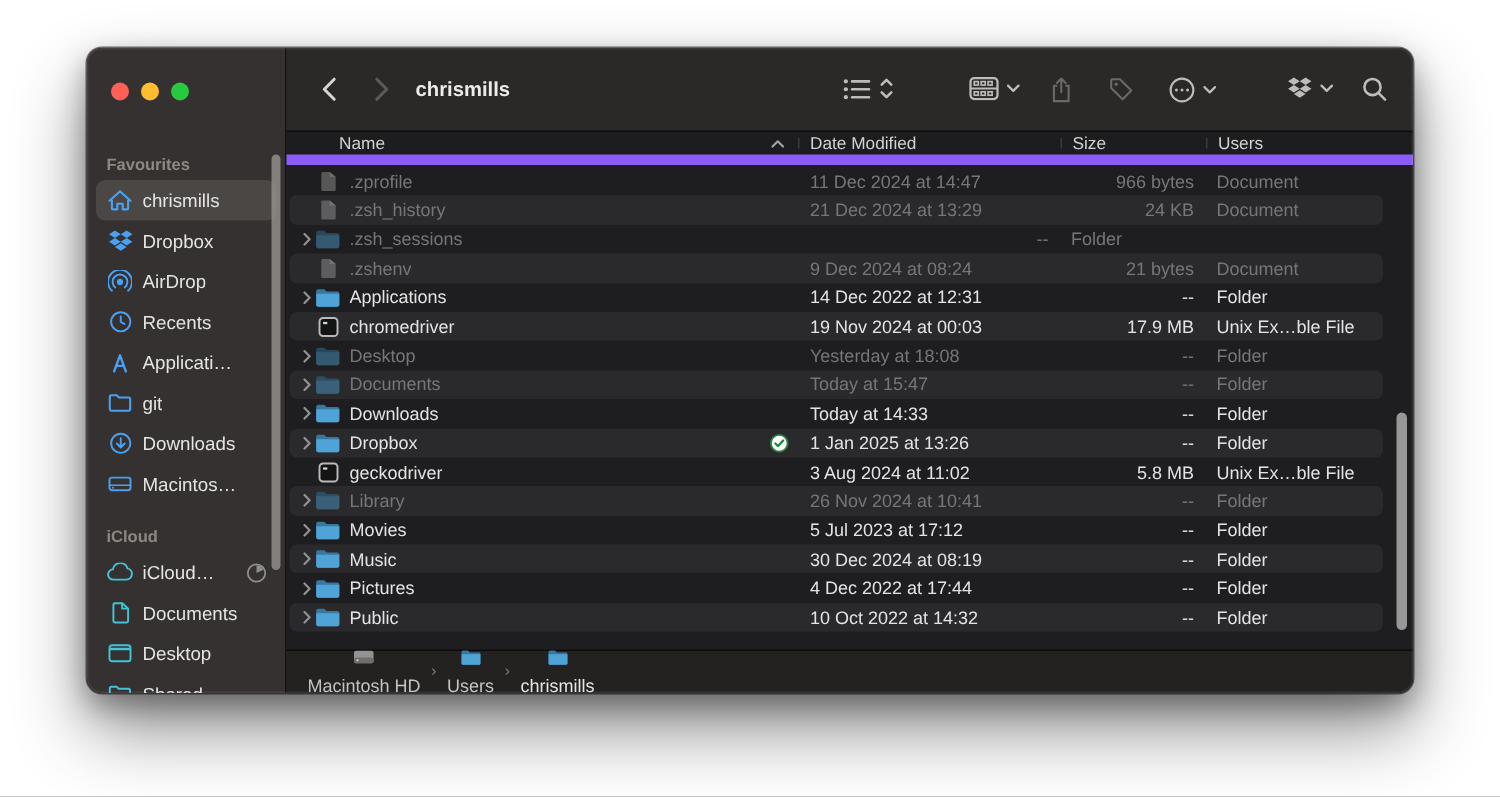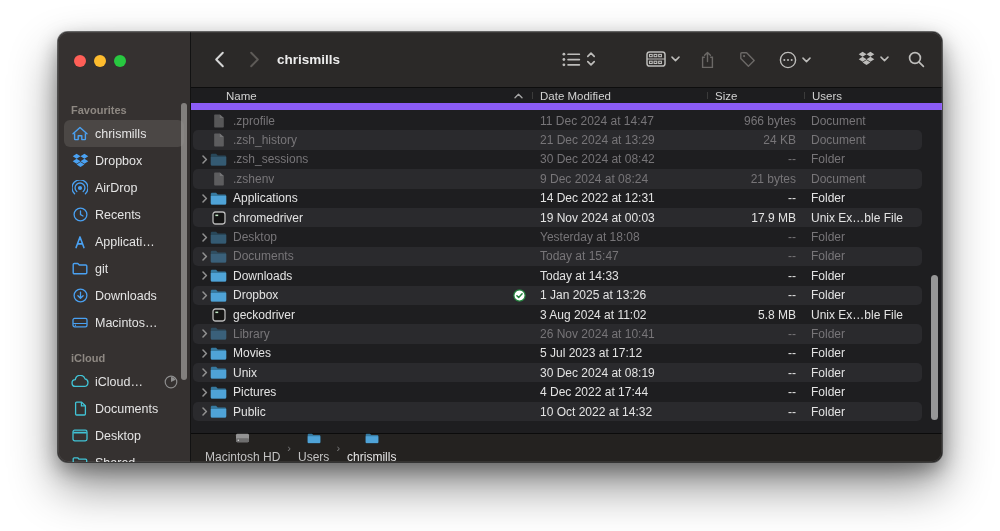--- a/index.html
+++ b/index.html
@@ -372,21 +372,20 @@
               </svg>
             </span>
             <span class="r-icon">
               <svg width="17" height="13" viewBox="0 0 17 13">
                 <path d="M.8 2.1C.8 1.4 1.4.8 2.1.8h4l1.6 1.6h7.2c.7 0 1.3.6 1.3 1.3v7.5c0 .7-.6 1.3-1.3 1.3H2.1c-.7 0-1.3-.6-1.3-1.3z" fill="#36799F"></path>
                 <path d="M.8 3.9h15.4v7.3c0 .7-.6 1.3-1.3 1.3H2.1c-.7 0-1.3-.6-1.3-1.3z" fill="#4FA3D7"></path>
               </svg>
             </span>
             <span class="r-label">.zsh_sessions</span>
           </div>
-          <div class="r-date">30 Dec 2024 at 08:42</div>
           <div class="r-size">--</div>
           <div class="r-kind">Folder</div>
         </div>
         <div class="row alt dim">
           <div class="r-name">
             <span class="r-chev"></span>
             <span class="r-icon">
               <svg width="12" height="14" viewBox="0 0 12 14">
                 <path d="M1.2 1.6c0-.6.4-1 1-1h4.6L10.8 4v8.4c0 .6-.4 1-1 1H2.2c-.6 0-1-.4-1-1z" fill="#9c9c9c"></path>
                 <path d="M6.8.6 10.8 4H6.8z" fill="#cfcfcf"></path>
@@ -573,21 +572,21 @@
               <svg width="6" height="9" viewBox="0 0 6 9">
                 <path d="M1 1l3.4 3.5L1 8" fill="none" stroke="currentColor" stroke-width="1.5" stroke-linecap="round" stroke-linejoin="round"></path>
               </svg>
             </span>
             <span class="r-icon">
               <svg width="17" height="13" viewBox="0 0 17 13">
                 <path d="M.8 2.1C.8 1.4 1.4.8 2.1.8h4l1.6 1.6h7.2c.7 0 1.3.6 1.3 1.3v7.5c0 .7-.6 1.3-1.3 1.3H2.1c-.7 0-1.3-.6-1.3-1.3z" fill="#36799F"></path>
                 <path d="M.8 3.9h15.4v7.3c0 .7-.6 1.3-1.3 1.3H2.1c-.7 0-1.3-.6-1.3-1.3z" fill="#4FA3D7"></path>
               </svg>
             </span>
-            <span class="r-label">Unix</span>
+            <span class="r-label">Music</span>
           </div>
           <div class="r-date">30 Dec 2024 at 08:19</div>
           <div class="r-size">--</div>
           <div class="r-kind">Folder</div>
         </div>
         <div class="row">
           <div class="r-name">
             <span class="r-chev">
               <svg width="6" height="9" viewBox="0 0 6 9">
                 <path d="M1 1l3.4 3.5L1 8" fill="none" stroke="currentColor" stroke-width="1.5" stroke-linecap="round" stroke-linejoin="round"></path>

